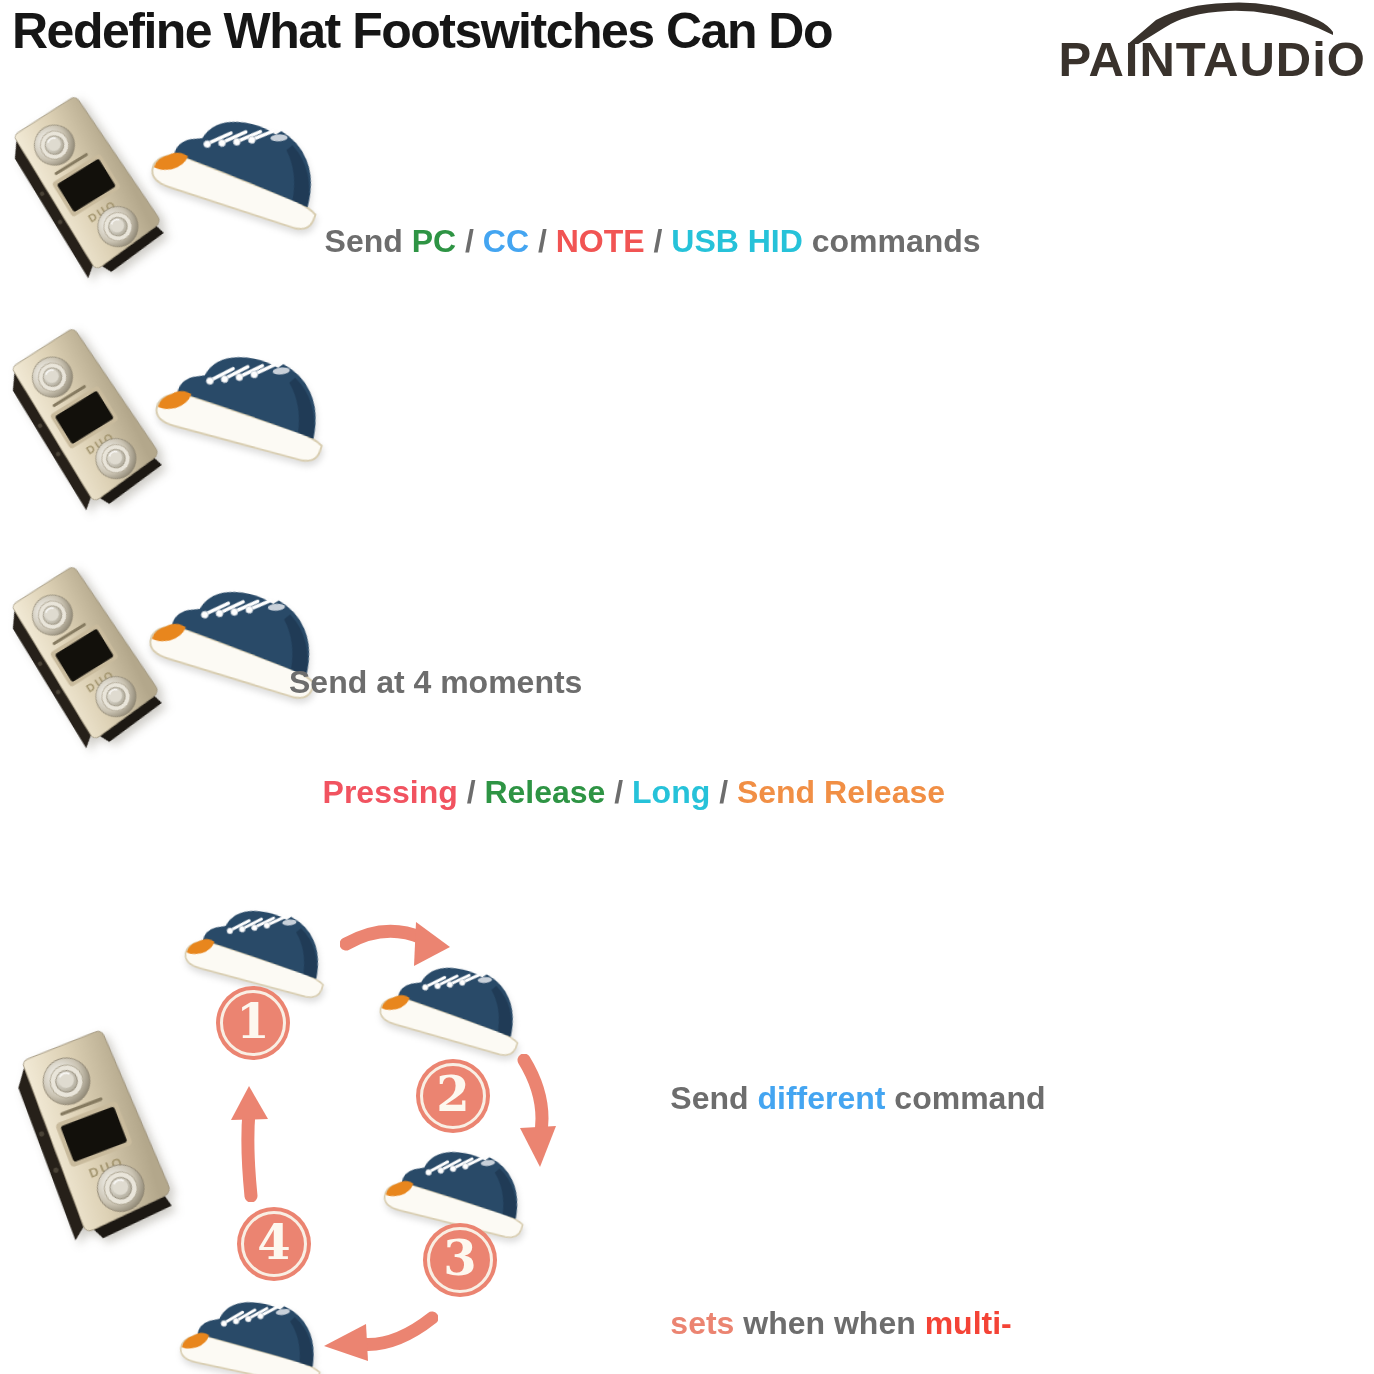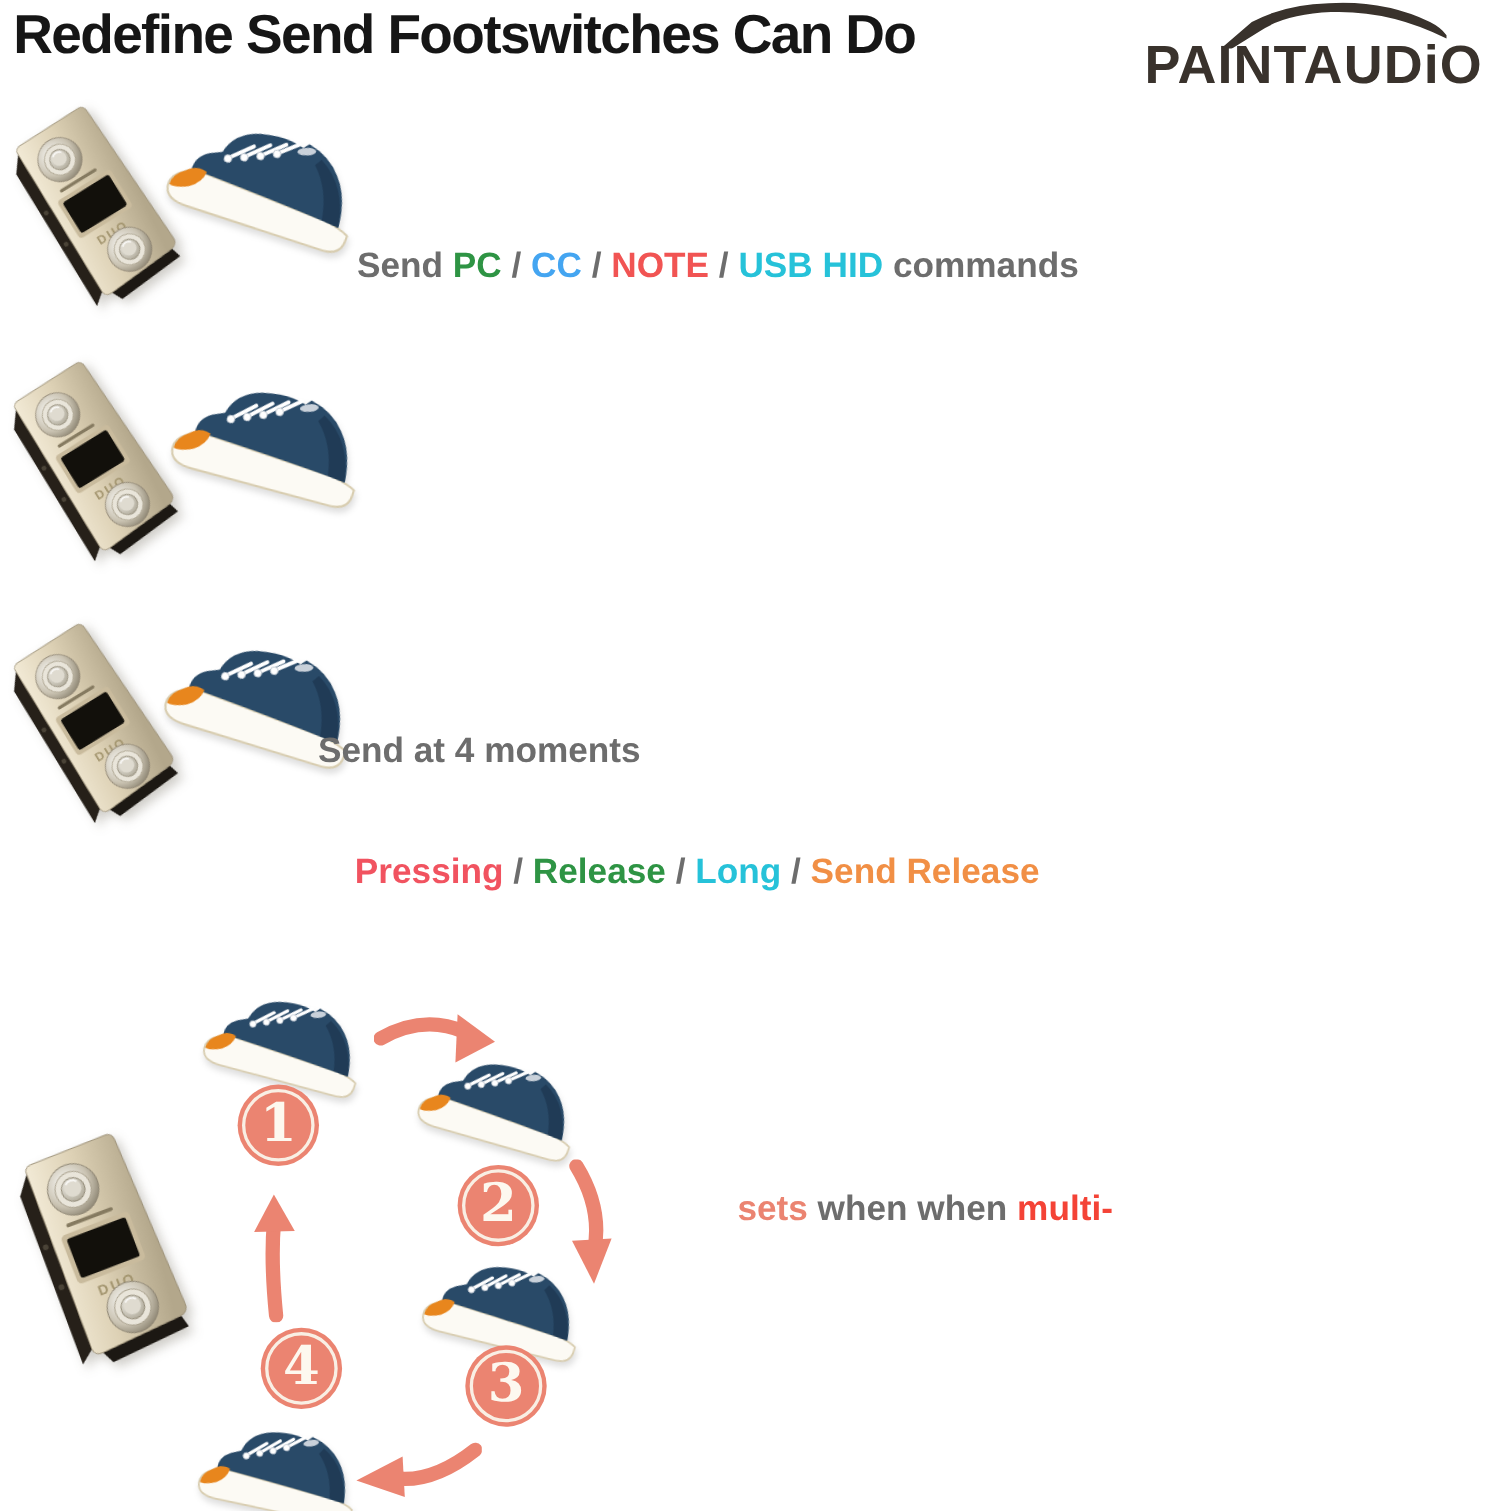--- a/index.html
+++ b/index.html
@@ -6,21 +6,21 @@
   .canvas {
     position:relative; width:1374px; height:1374px; background:#fff;
     overflow:hidden; font-family:"Liberation Sans", sans-serif;
   }
   
   .title {
     position:absolute; left:12px; top:2px;
     font-size:50px; font-weight:bold; letter-spacing:-1.5px;
     color:var(--title); white-space:pre;
   }
-  .logo { position:absolute; top:0; right:24px; width:380px; height:88px; }
+  .logo { position:absolute; top:0; right:6px; width:380px; height:88px; }
   .logo-arc { position:absolute; top:2px; right:32px; width:210px; height:42px; }
   .logo-text {
     position:absolute; top:31px; right:2px;
     font-size:49px; font-weight:bold; letter-spacing:1px;
     color:var(--logo); white-space:pre;
   }
   
   .seg-line {
     position:absolute; font-size:32px; font-weight:bold;
     white-space:pre; color:var(--gray);
@@ -113,21 +113,21 @@
         <g fill="#ffffff" stroke="#b9c2cc" stroke-width="1">
           <circle cx="64" cy="49" r="4.5"></circle>
           <circle cx="82" cy="43" r="4.5"></circle>
           <circle cx="100" cy="37" r="4.5"></circle>
           <circle cx="118" cy="30" r="4.5"></circle>
         </g>
       </symbol>
     </defs>
   </svg>
 
-  <div class="title">Redefine Send Footswitches Can Do</div>
+  <div class="title">Redefine What Footswitches Can Do</div>
   <div class="logo">
     <svg class="logo-arc" viewBox="0 0 210 42">
       <path d="M2,42 L30,18 Q60,2 100,1 Q150,-2 192,18 Q202,23 207,30 L207,33 Q155,7 102,9 Q60,11 38,26 L9,44 Z" fill="#39322c"></path>
     </svg>
     <div class="logo-text">PAINTAUDiO</div>
   </div>
 
   <svg class="pedal pedal-row" style="left:30px; top:100px;" viewBox="0 0 150 235">
       <use href="#sym-pedal"></use>
     </svg>
@@ -198,18 +198,21 @@
     </div>
   <div class="badge" style="left:423px; top:1223px;">
     <span>3</span>
     </div>
   <div class="badge" style="left:237px; top:1207px;">
     <span>4</span>
     </div>
 
   <div style="position:absolute; left:617px; top:986px;">
     <div class="seg-line" style="position:static; line-height:75px;">
+      <span class="c-gray">Send </span><span class="c-blue">different</span><span class="c-gray"> command</span>
+    </div>
+    <div class="seg-line" style="position:static; line-height:75px;">
       <span class="c-salmon">sets</span><span class="c-gray"> when when </span><span class="c-bright_red">multi-</span>
     </div>
 
   </div>
 
 </div>
 
 </body></html>

